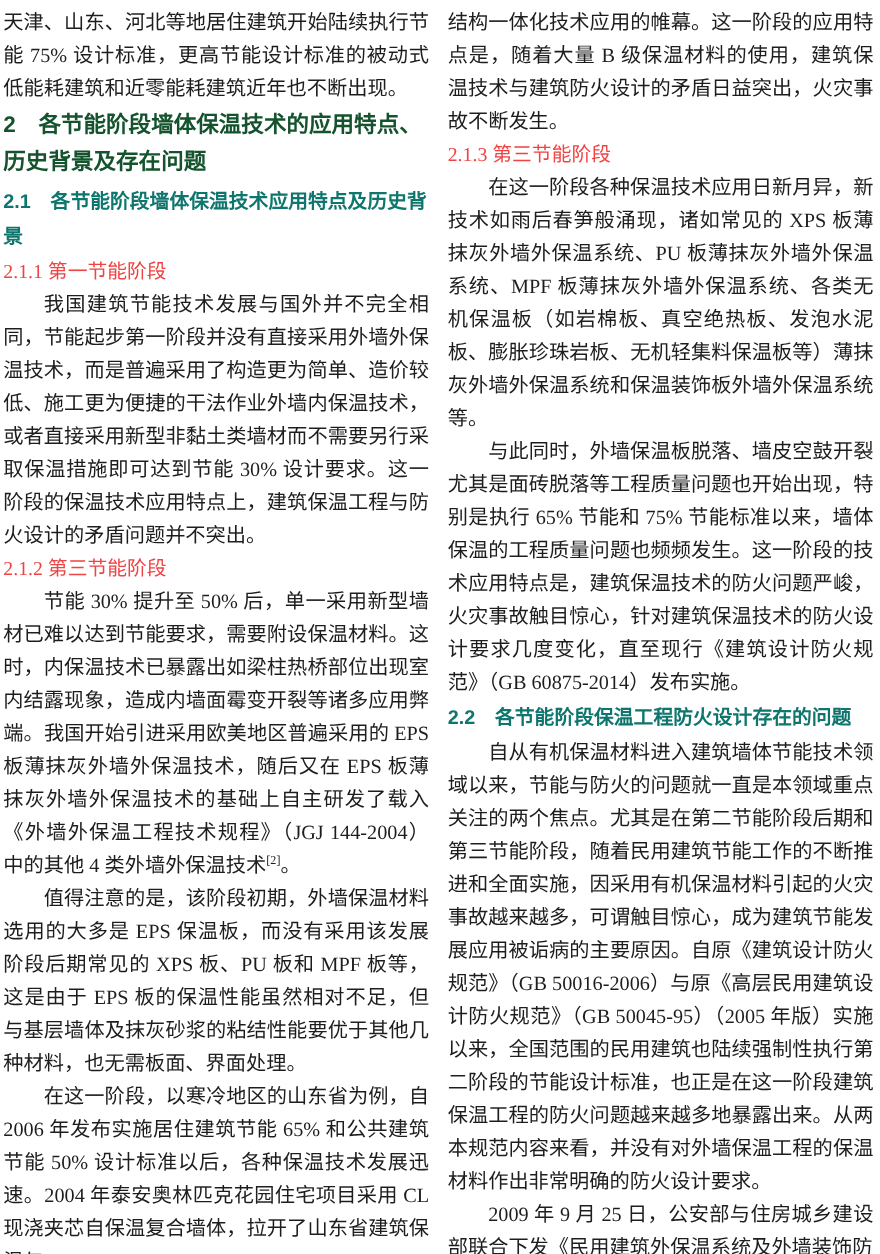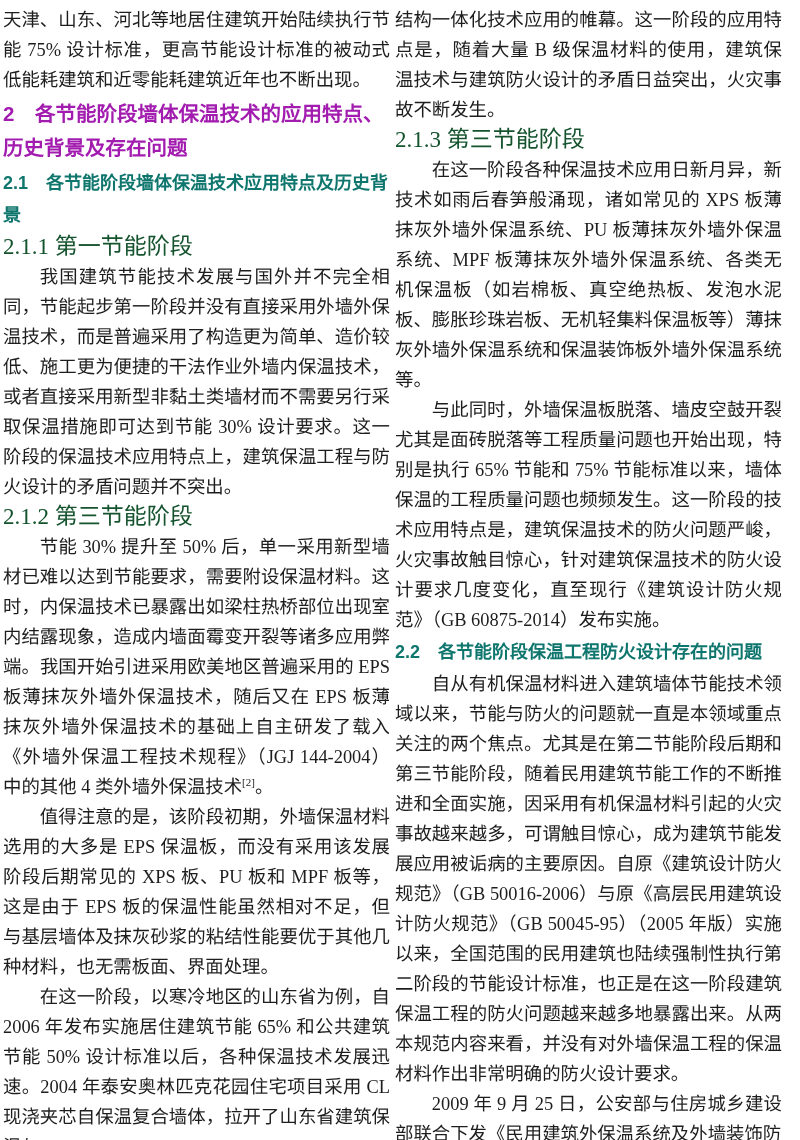--- a/index.html
+++ b/index.html
@@ -8,21 +8,21 @@
   }
   body {
     width: 800px;
     height: 1140px;
     overflow: hidden;
     background: #ffffff;
     color: #1d1d1d;
   }
   .page {
     display: flex;
-    gap: 5px;
+    gap: 17px;
     padding: 5px 3px 0 3px;
     box-sizing: border-box;
     width: 800px;
     height: 1140px;
   }
   .col {
     flex: 0 0 387px;
     width: 387px;
   }
   
@@ -39,41 +39,41 @@
   }
   .indent { text-indent: 2em; }
   
   .h-l1 {
     font-family: "Liberation Sans", "DejaVu Sans", sans-serif;
     font-size: 20.5px;
     font-weight: 700;
     line-height: 34px;
     margin: 2px 0 2px 0;
     text-align: left;
-    color: #a21caf;
+    color: #14532d;
   }
   
   .h-l2 {
     font-family: "Liberation Sans", "DejaVu Sans", sans-serif;
     font-size: 18px;
     font-weight: 700;
     line-height: 32px;
     margin: 1px 0;
     text-align: left;
     color: #0f766e;
   }
   
   .h-l3 {
     font-family: "Liberation Serif", "DejaVu Serif", serif;
-    font-size: 23px;
+    font-size: 18px;
     font-weight: 400;
     line-height: 30px;
     margin: 0;
     text-align: left;
-    color: #14532d;
+    color: #ef4444;
   }
   sup.cite {
     font-size: 11px;
     line-height: 0;
     vertical-align: super;
   }
 </style>
 </head>
 <body>
 

